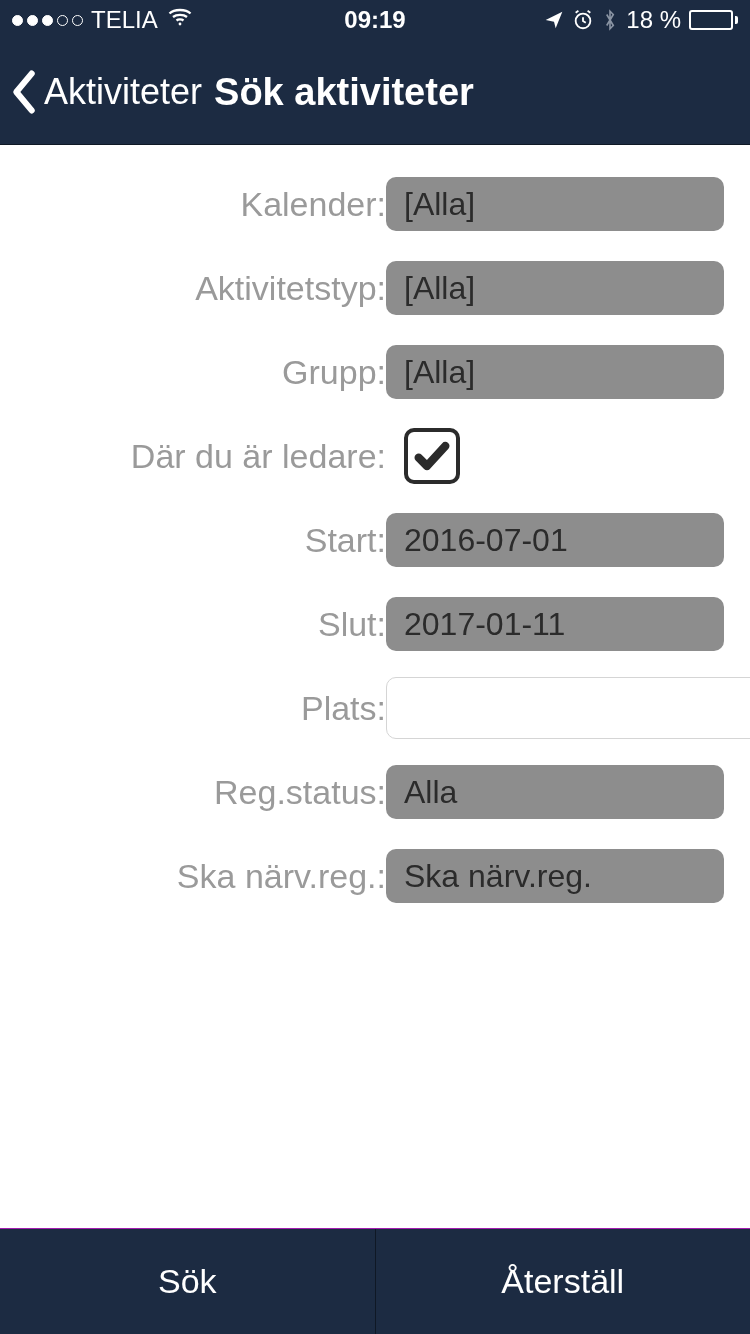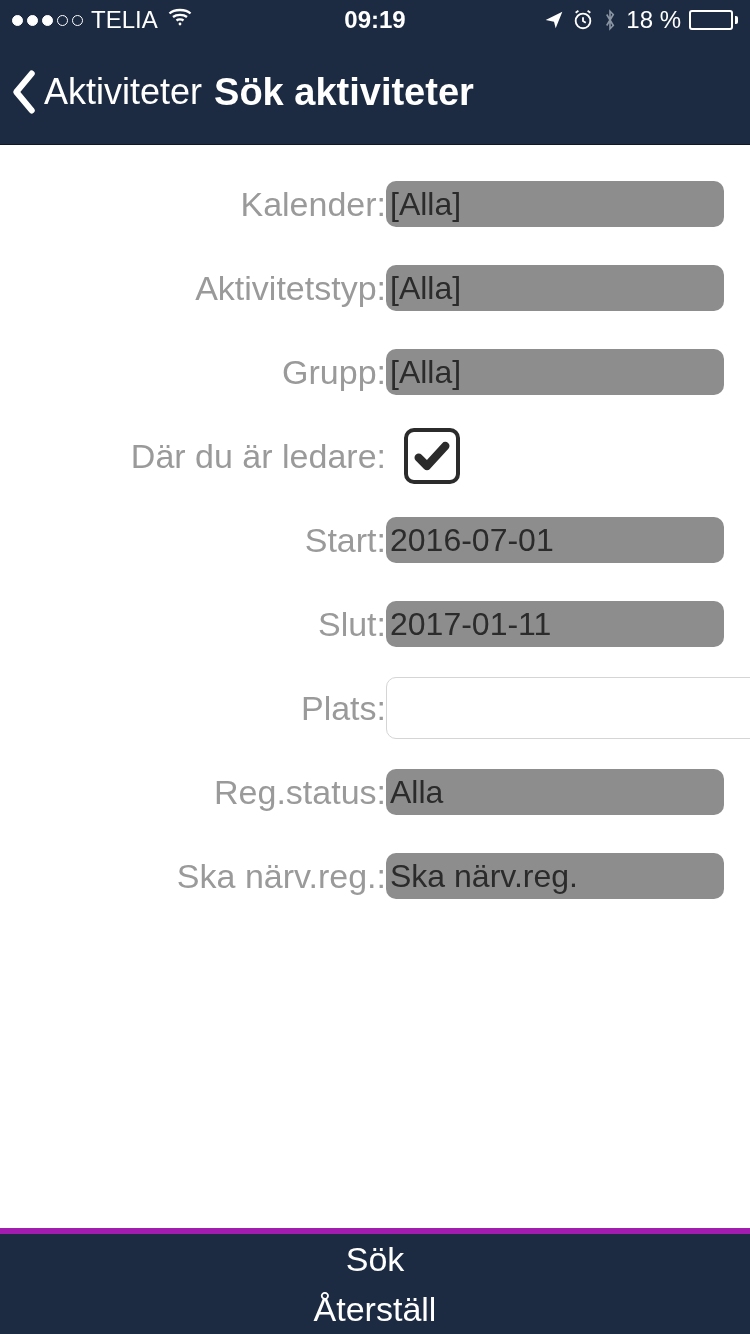--- a/index.html
+++ b/index.html
@@ -124,26 +124,26 @@
     .form-label {
       width: 360px;
       font-size: 34px;
       color: #9a9a9a;
       font-weight: 400;
       flex-shrink: 0;
       text-align: right;
     }
     .select-field, .date-field {
       flex: 1;
-      height: 46px;
+      height: 54px;
       background: #8d8d8d;
       border-radius: 10px;
       display: flex;
       align-items: center;
-      padding: 0 4px;
+      padding: 0 18px;
       font-size: 32px;
       color: #2b2b2b;
     }
     .text-field {
       flex: 1;
       height: 62px;
       background: #ffffff;
       border: 1px solid #d5d5d5;
       border-radius: 10px;
       padding: 0 18px;
@@ -169,22 +169,21 @@
       height: 40px;
     }
     .bottom-bar {
       position: absolute;
       bottom: 0;
       left: 0;
       right: 0;
       height: 106px;
       background: #1c2b42;
       display: flex;
-      border-top: 6px solid #a21caf;
-      flex-direction: column;
+      border-top: 1px solid #a21caf;
     }
     .bottom-btn {
       flex: 1;
       display: flex;
       align-items: center;
       justify-content: center;
       color: #ffffff;
       font-size: 34px;
       font-weight: 400;
     }

